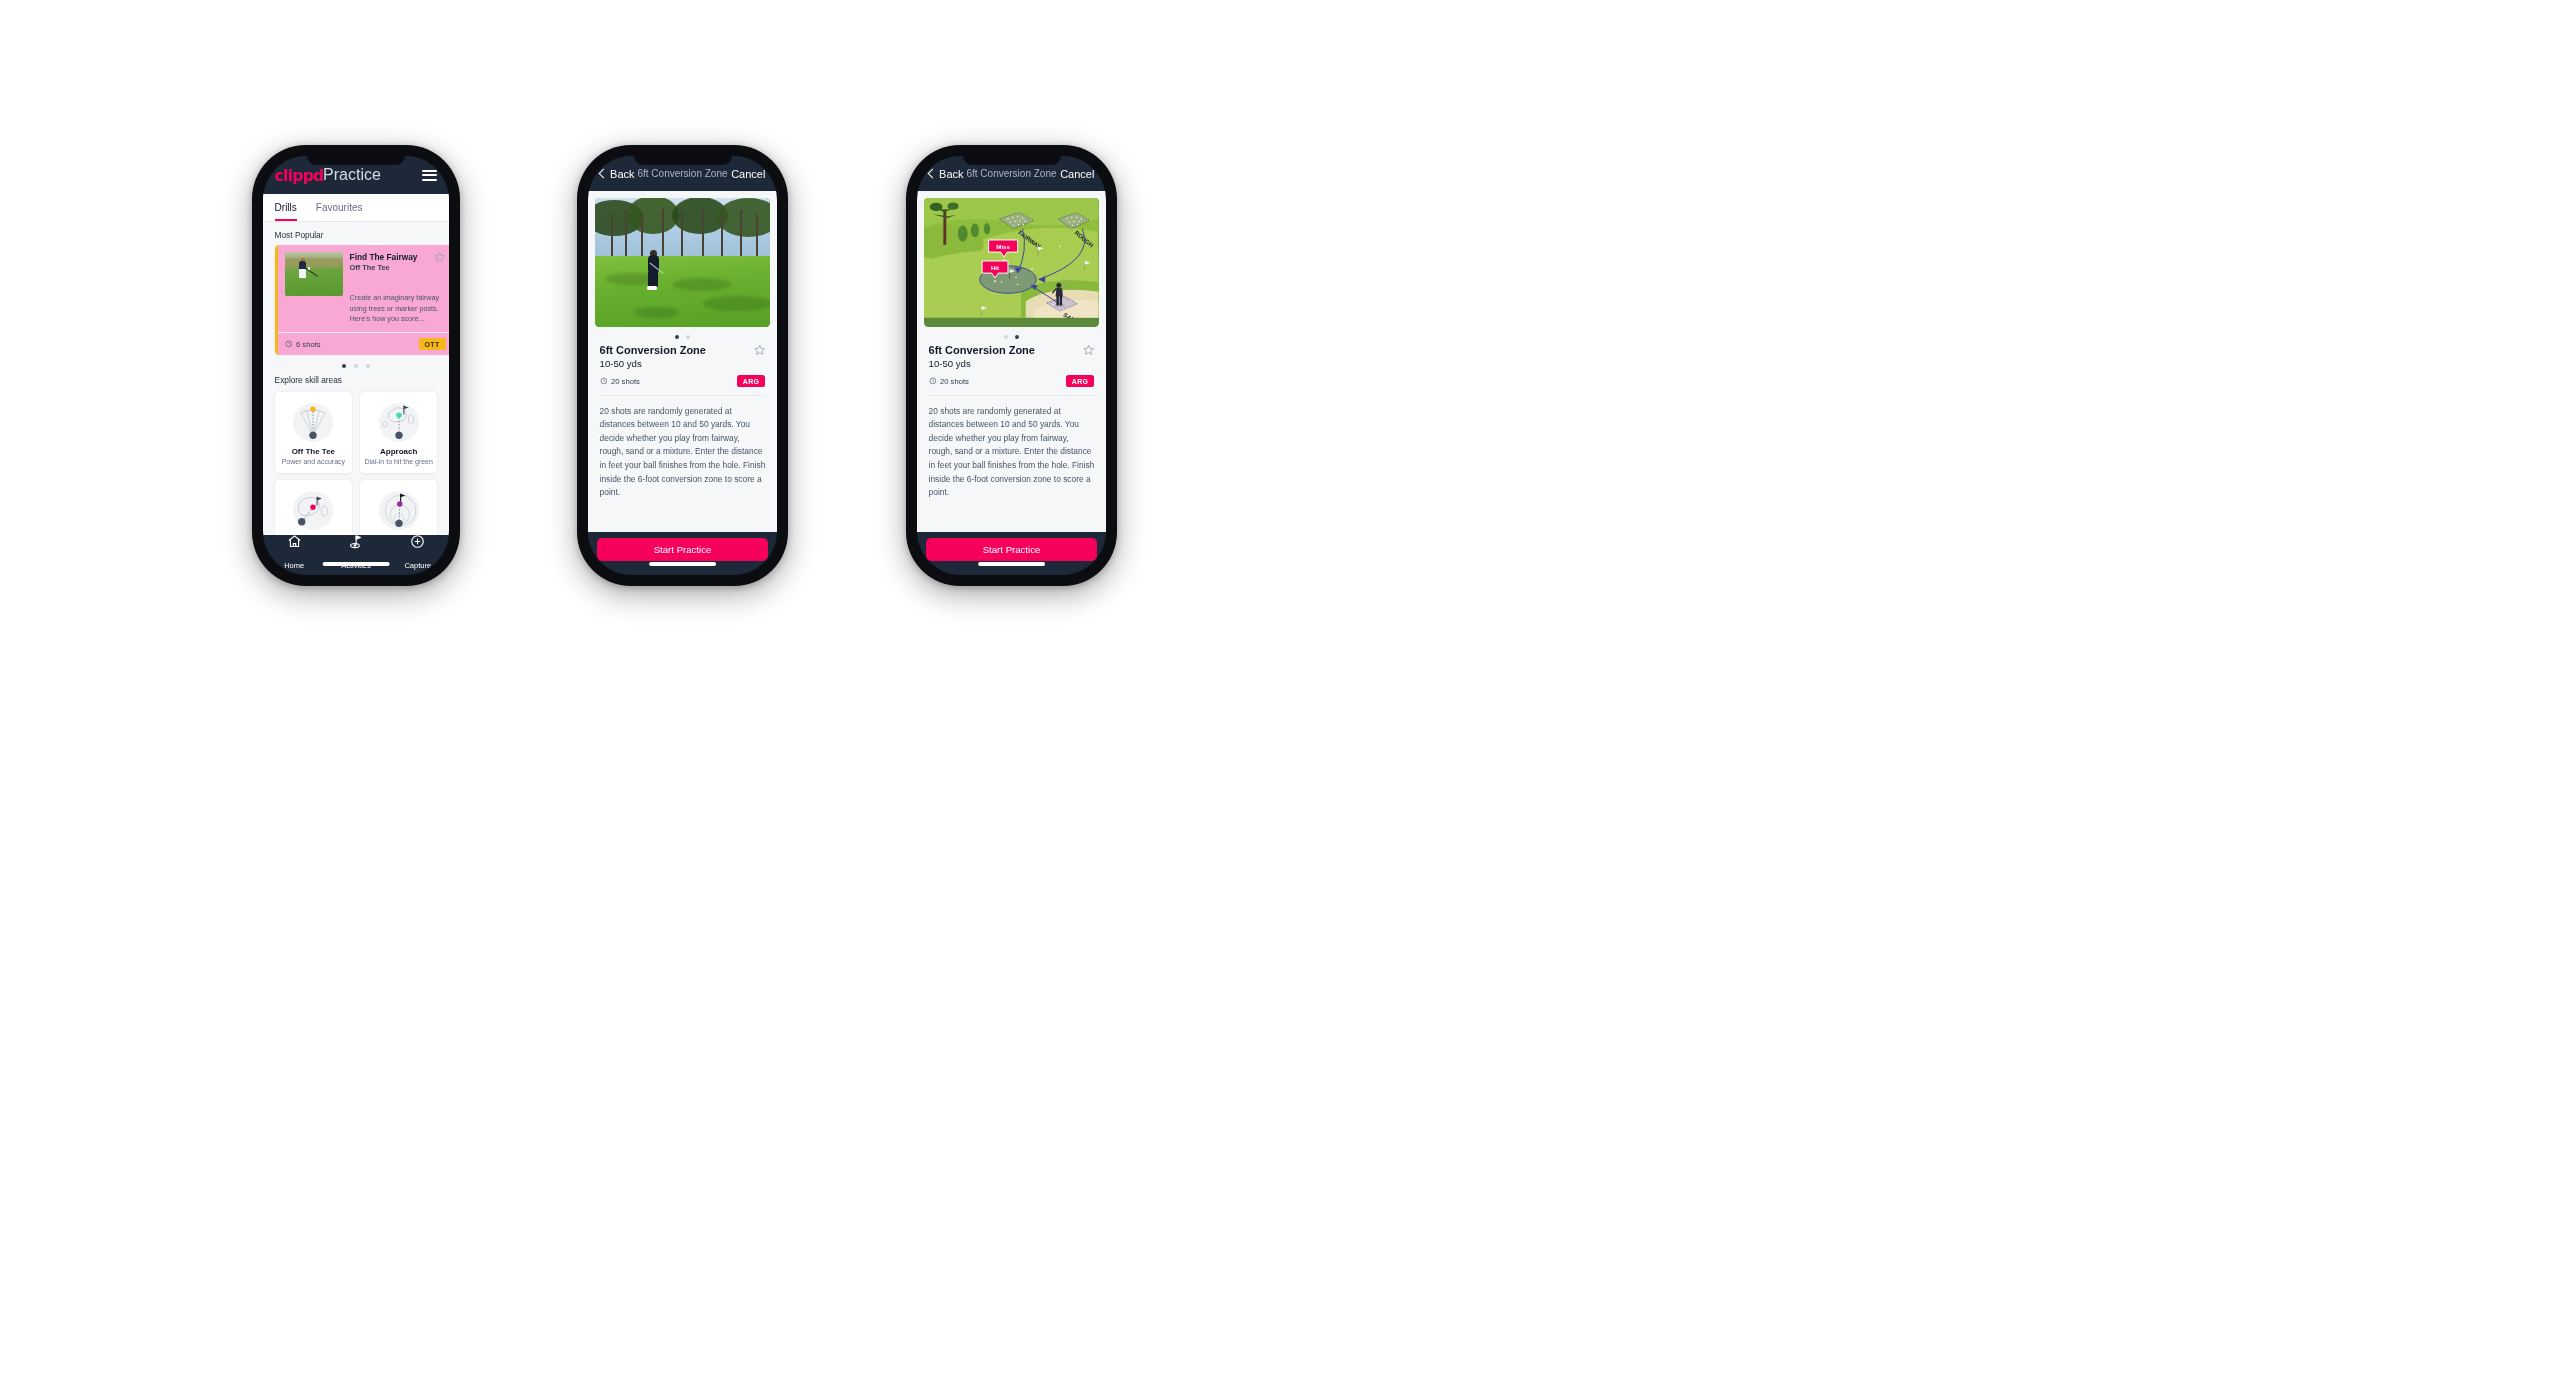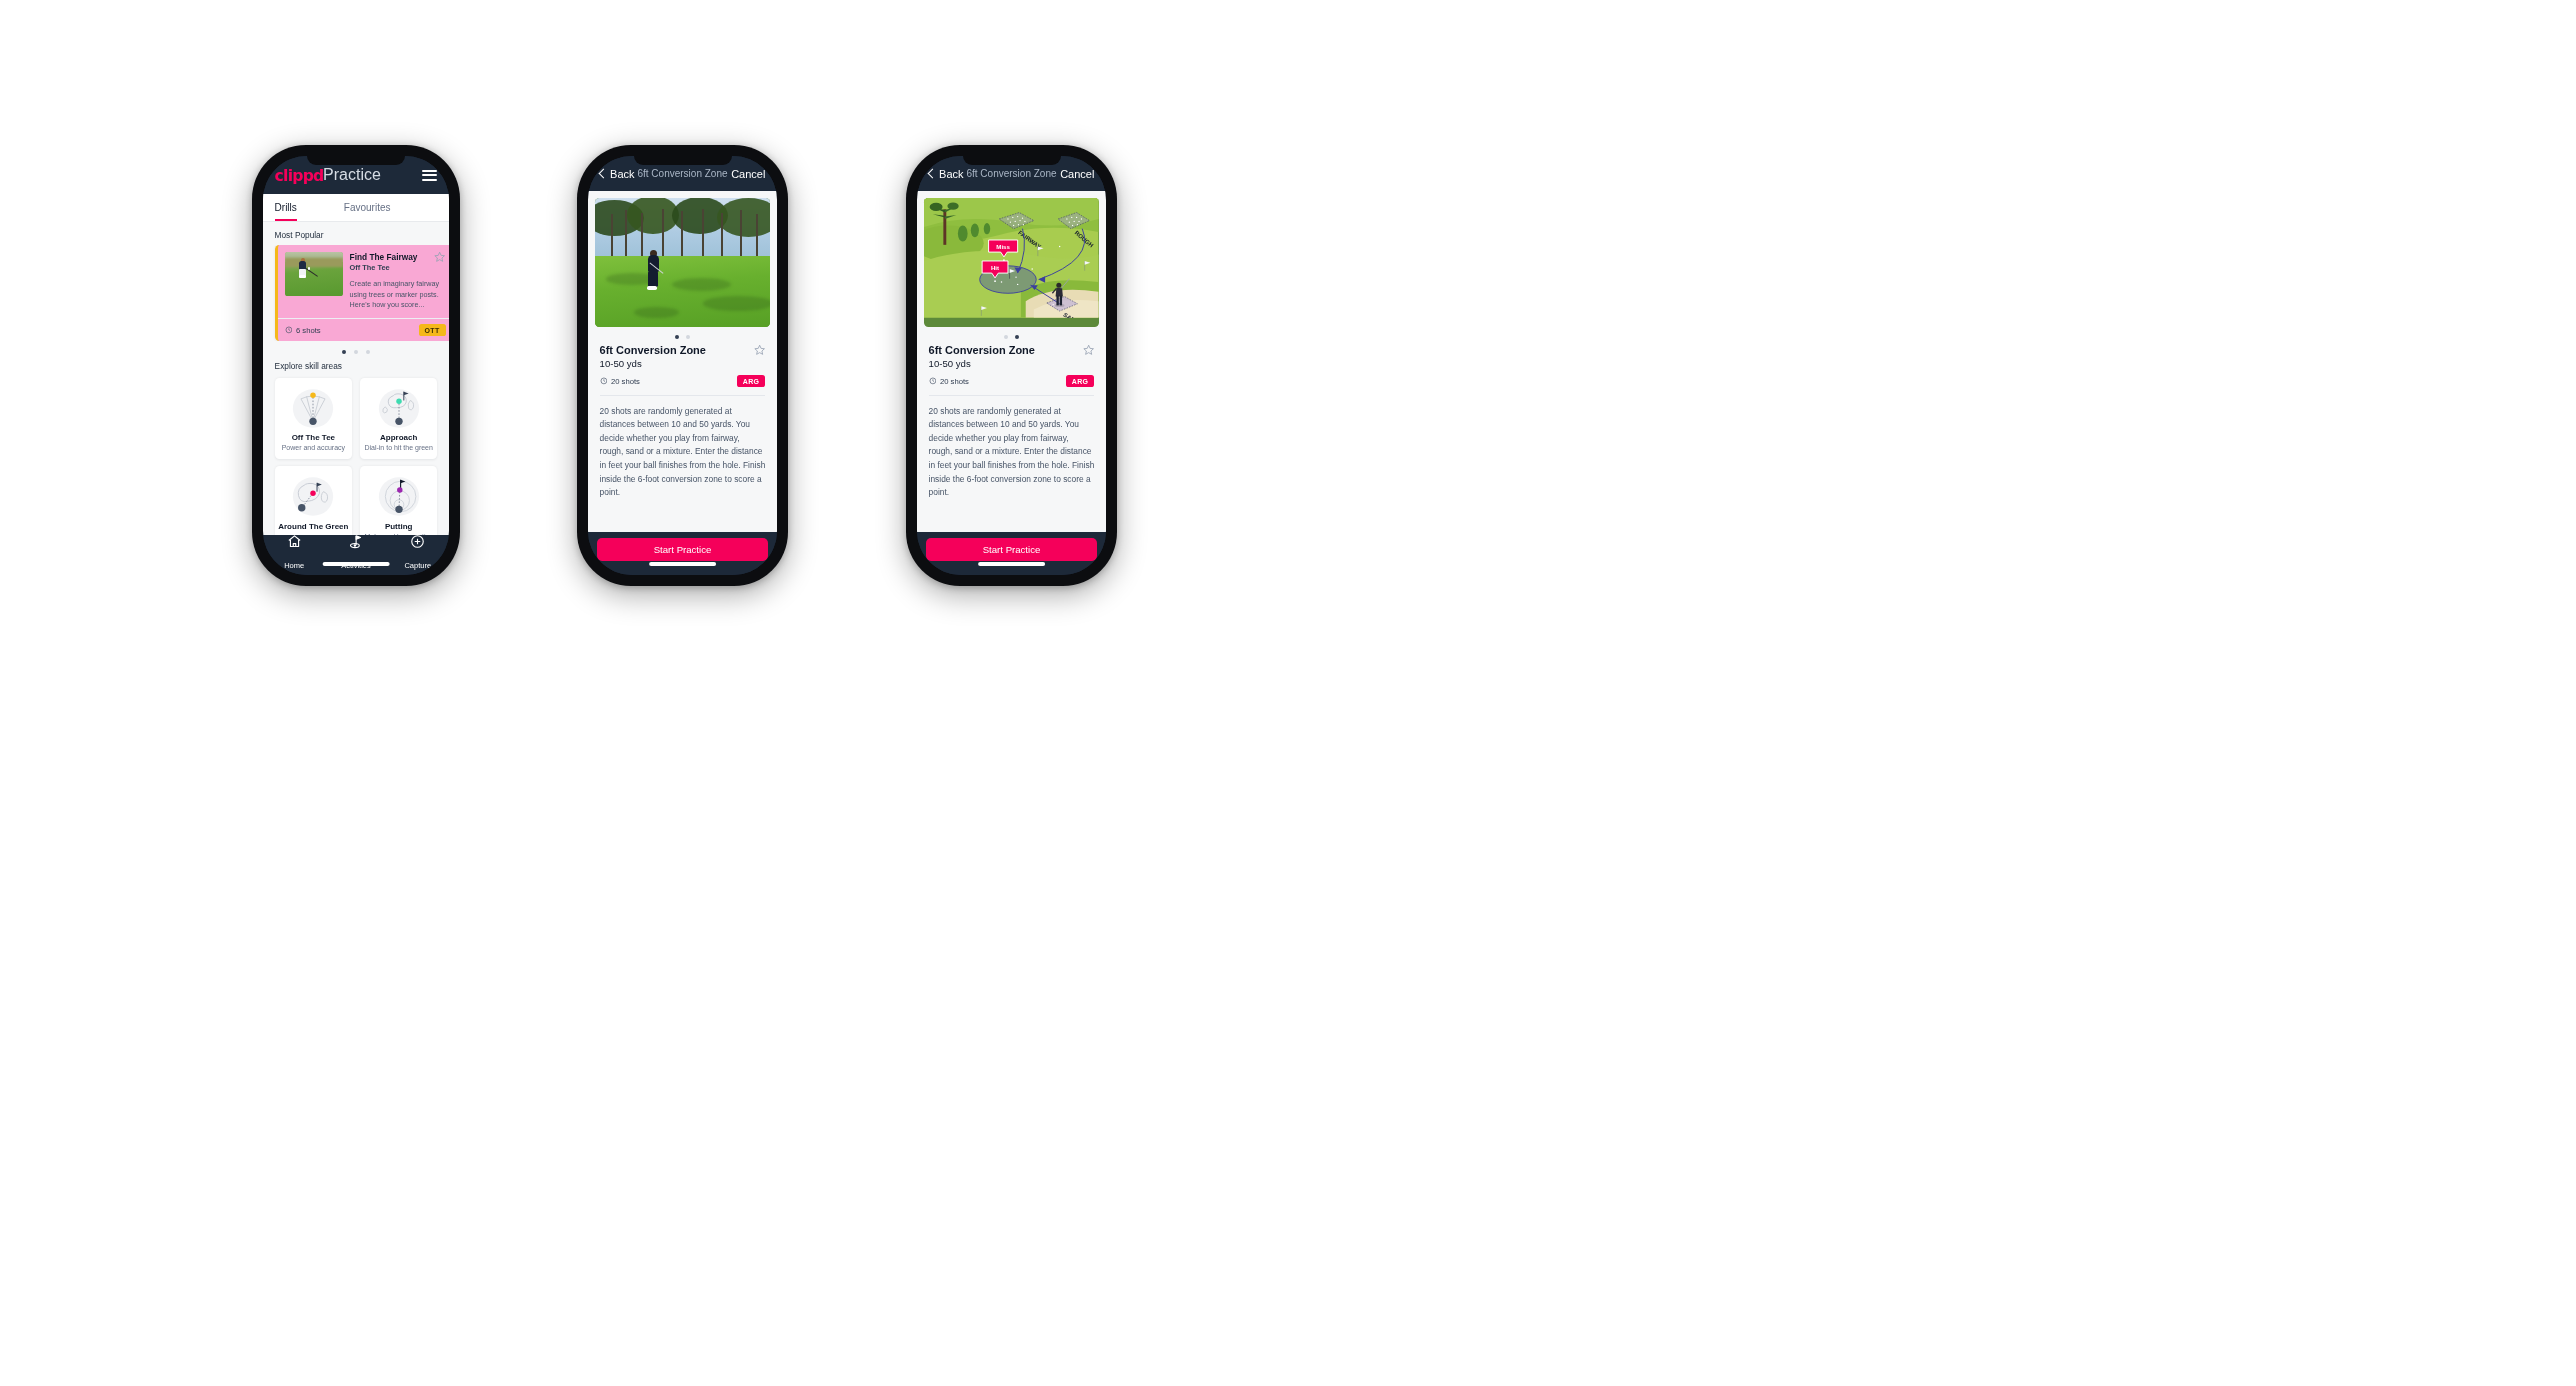--- a/index.html
+++ b/index.html
@@ -83,21 +83,20 @@
   .hamburger span { display:block; height: 2.1px; background: #ffffff; border-radius: 1.7px; }
 
   .p1-body { flex: 1; background: #f6f7f8; overflow: hidden; display: flex; flex-direction: column; }
 
   .tabs {
     display: flex;
     background: #ffffff;
     padding: 0 11.3px;
     border-bottom: 0.9px solid #e8eaed;
     flex-shrink: 0;
-    gap: 28px;
   }
   .tab {
     padding: 7.8px 0 6.1px;
     margin-right: 19px;
     font-size: 10px;
     color: #667085;
     border-bottom: 2.2px solid transparent;
     cursor: pointer;
   }
   .tab.active { color: #101828; border-bottom-color: #f5005a; }
@@ -136,21 +135,21 @@
   .drill-thumb .torso { position:absolute; top:0; left:0.9px; width:7px; height:8.7px; background:#1f2a44; border-radius:2.6px 2.6px 0.9px 0.9px; }
   .drill-thumb .head { position:absolute; top:-2.6px; left:2.6px; width:4.4px; height:4.4px; background:#a8703c; border-radius:50%; }
   .drill-thumb .legs { position:absolute; top:7.8px; left:0.9px; width:7px; height:7px; background:#f2f3f5; border-radius:0.9px; }
   .drill-thumb .shoe { position:absolute; top:14px; left:0.9px; width:7px; height:2.6px; background:#ffffff; border-radius:0.9px; }
   .drill-thumb .club { position:absolute; top:7px; left:7px; width:14px; height:1.1px; background:#2b2b2b; transform: rotate(34deg); transform-origin: left center; }
   .drill-thumb .ball { position:absolute; top:15px; left:23px; width:2.6px; height:2.6px; background:#fff; border-radius:50%; }
 
   .drill-meta { flex: 1; min-width: 0; position: relative; }
   .drill-name { font-size: 8.3px; font-weight: 700; color: #101828; line-height: 1.25; padding-right: 14px; }
   .drill-sub { font-size: 7.4px; font-weight: 600; color: #344054; margin-top: 0.9px; }
-  .drill-desc { font-size: 7.2px; color: #475467; line-height: 1.45; margin-top: 7px; }
+  .drill-desc { font-size: 7.2px; color: #475467; line-height: 1.45; margin-top: 21px; }
   .star {
     position: absolute; top: -0.9px; right: 0;
     width: 11.3px; height: 11.3px;
     cursor: pointer;
   }
   .star svg { width: 100%; height: 100%; display:block; }
   .drill-foot {
     border-top: 0.9px solid #eceff3;
     display: flex; align-items: center;
     padding: 5.2px 7px;

